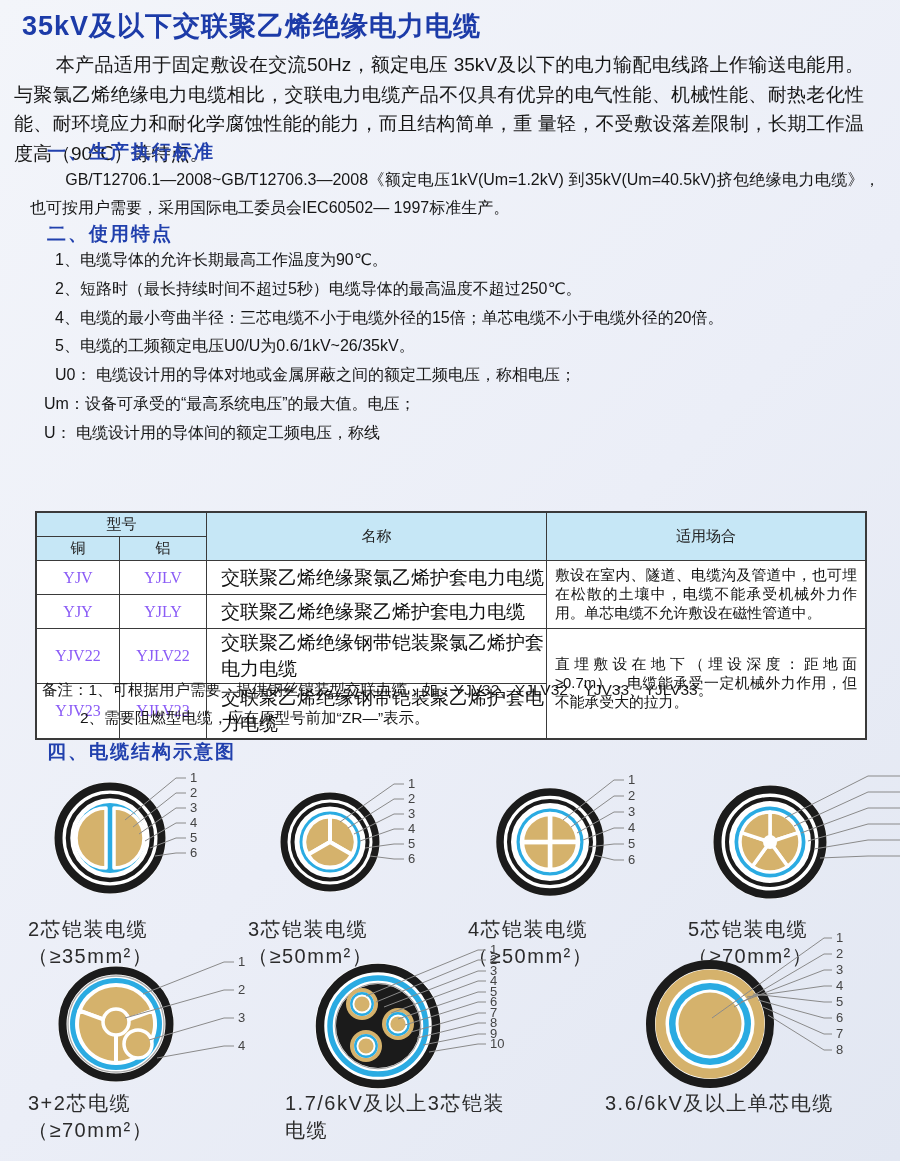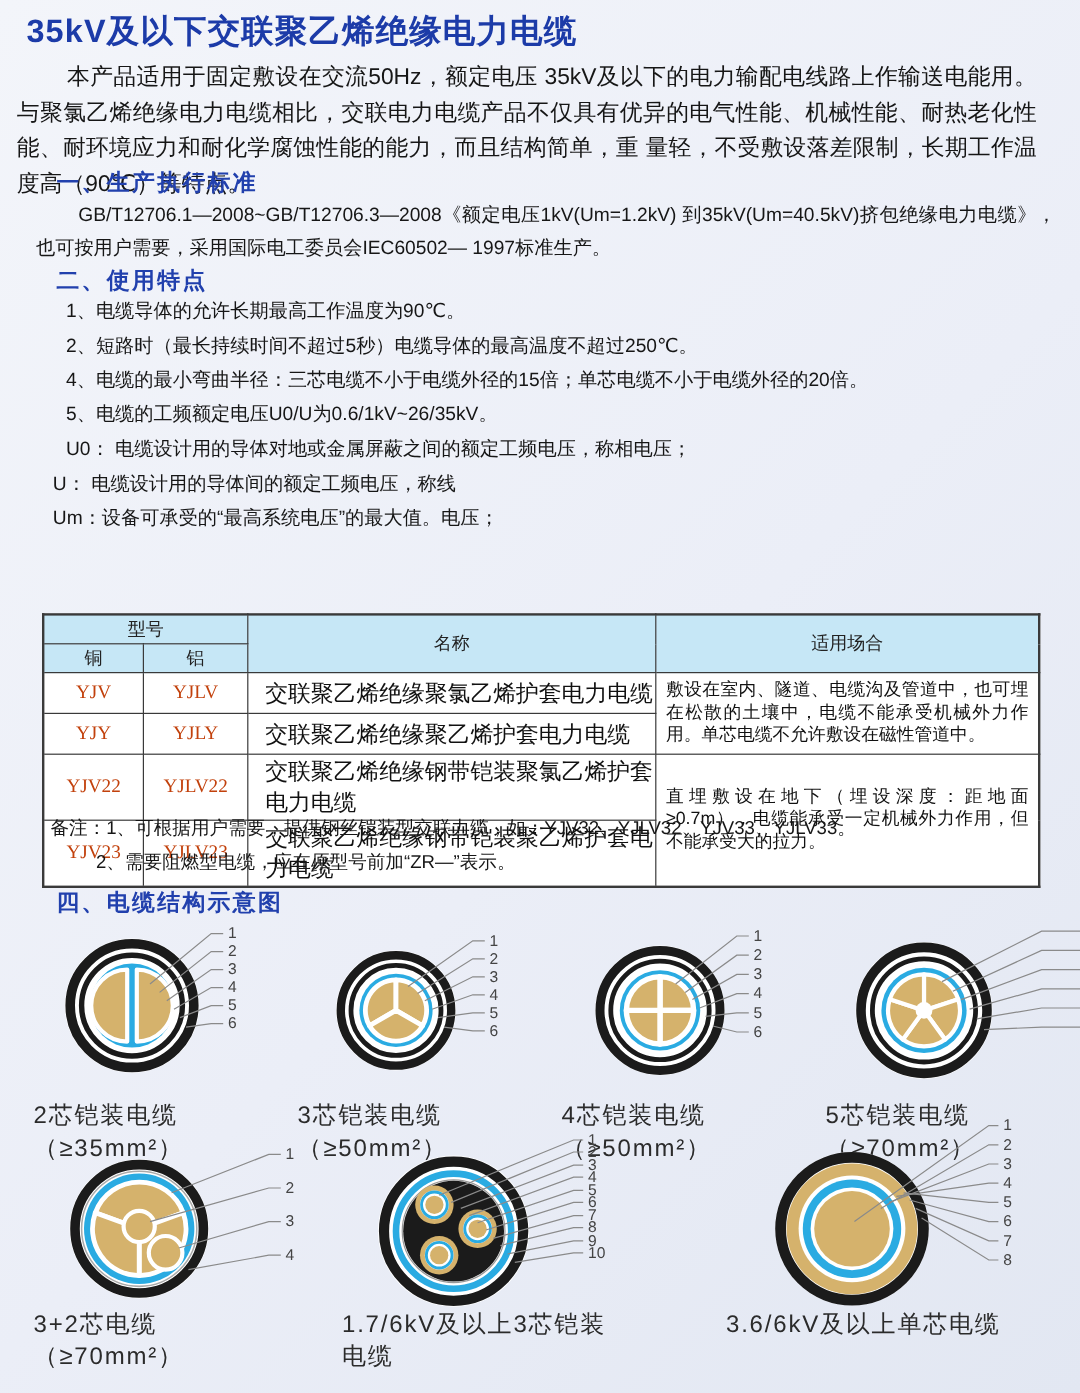--- a/index.html
+++ b/index.html
@@ -15,21 +15,21 @@
   .h1{top:139px}.h2{top:221px}.h3{top:482px}.h4{top:739px}
   .s1body{position:absolute;left:30px;top:166px;width:850px;font-size:16px;line-height:28px;
           text-indent:2.2em;text-align:justify;color:#161616;}
   .s2items{position:absolute;left:44px;top:246px;width:845px;font-size:16px;line-height:28.8px;color:#161616;}
   .s2items div:nth-child(-n+5){padding-left:11px;}
 
   table.models{position:absolute;left:35px;top:511px;width:832px;border-collapse:collapse;
                border:2px solid #3a3a3a;background:#fff;}
   table.models td,table.models th{border:1px solid #3a3a3a;font-weight:normal;}
   table.models th{background:#c6e7f6;font-size:15px;height:21px;color:#222;}
-  td.model{font-family:"Liberation Serif","DejaVu Serif",serif;font-size:16px;text-align:center;height:30px;color:#c2410c;}
+  td.model{font-family:"Liberation Serif","DejaVu Serif",serif;font-size:16px;text-align:center;height:30px;color:#8b5cf6;}
   td.cname{font-size:19px;padding-left:14px;color:#111;}
   td.apply{font-size:14.8px;line-height:19px;padding:5px 8px;color:#111;text-align:justify;}
   .col-cu{width:80px}.col-al{width:84px}.col-name{width:337px}
 
   .note{position:absolute;font-size:15.5px;color:#161616;}
   .note1{left:42px;top:680px}.note2{left:80px;top:708px}
 
   .cablesvg{position:absolute;}
   .leader{stroke:#8a8a8a;stroke-width:1;fill:none;}
   .num{font-size:13px;fill:#444;}
@@ -47,22 +47,22 @@
   <div class="sec-h h1">一、生产执行标准</div>
   <div class="s1body">GB/T12706.1—2008~GB/T12706.3—2008《额定电压1kV(Um=1.2kV) 到35kV(Um=40.5kV)挤包绝缘电力电缆》，也可按用户需要，采用国际电工委员会IEC60502— 1997标准生产。</div>
 
   <div class="sec-h h2">二、使用特点</div>
   <div class="s2items">
     <div>1、电缆导体的允许长期最高工作温度为90℃。</div>
     <div>2、短路时（最长持续时间不超过5秒）电缆导体的最高温度不超过250℃。</div>
     <div>4、电缆的最小弯曲半径：三芯电缆不小于电缆外径的15倍；单芯电缆不小于电缆外径的20倍。</div>
     <div>5、电缆的工频额定电压U0/U为0.6/1kV~26/35kV。</div>
     <div>U0： 电缆设计用的导体对地或金属屏蔽之间的额定工频电压，称相电压；</div>
+    <div>Um：设备可承受的“最高系统电压”的最大值。电压；</div>
     <div>U： 电缆设计用的导体间的额定工频电压，称线</div>
-    <div>Um：设备可承受的“最高系统电压”的最大值。电压；</div>
   </div>
 
 
   <table class="models">
     <tbody>
         <tr>
       <th colspan="2">型号</th>
       <th rowspan="2" class="col-name">名称</th>
       <th rowspan="2">适用场合</th>
     </tr>

